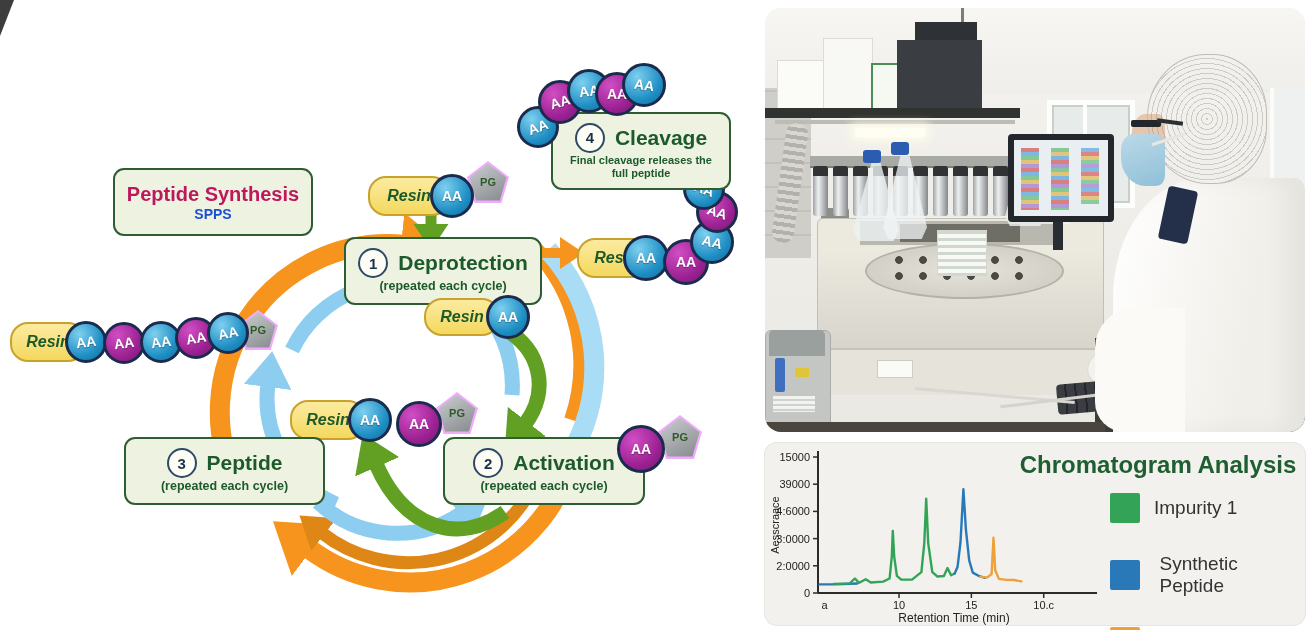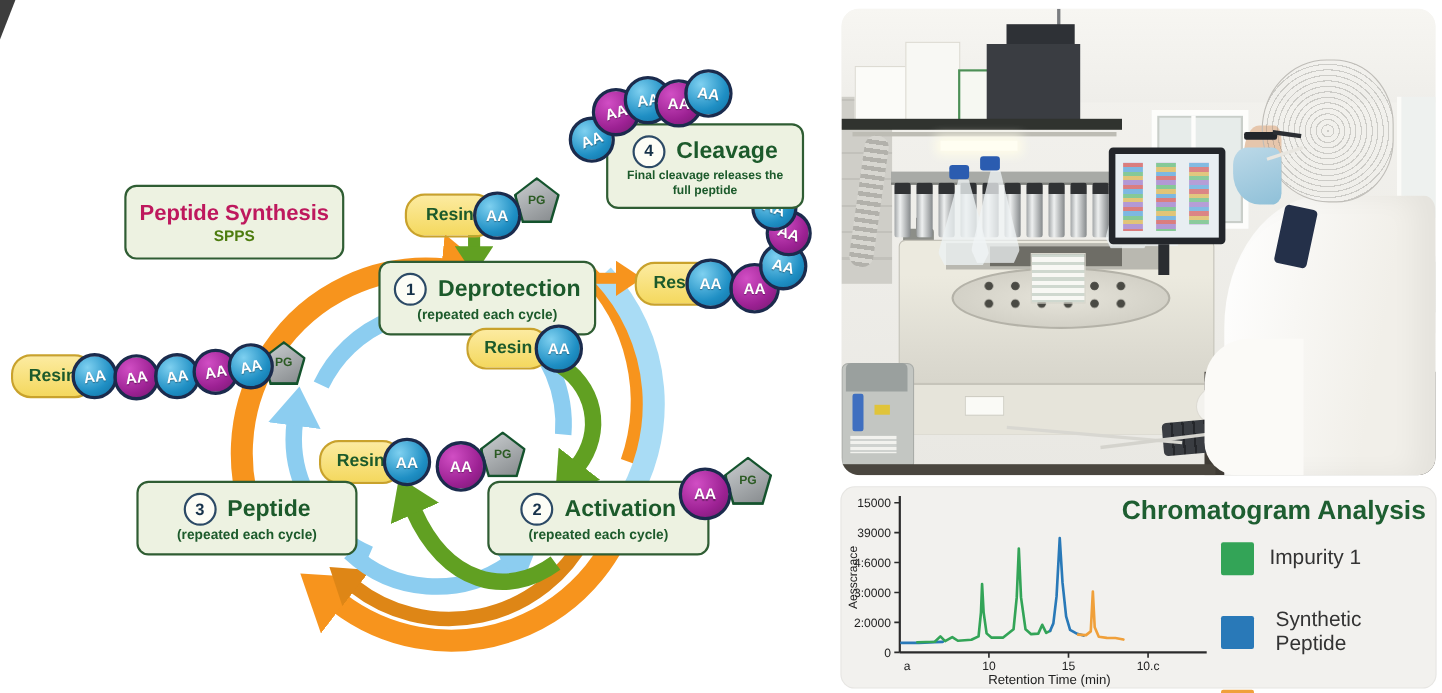--- a/index.html
+++ b/index.html
@@ -8,33 +8,33 @@
 
   
   .gbox{position:absolute;background:#edf2e1;border:2.5px solid #2f5d33;border-radius:11px;
         display:flex;flex-direction:column;align-items:center;justify-content:center;z-index:4;}
   .gbox .row{display:flex;align-items:center;gap:10px;}
   .numcirc{width:26px;height:26px;border-radius:50%;background:#fdfdf6;border:2px solid #2c4a66;
            color:#17324a;font-weight:700;font-size:15px;display:flex;align-items:center;justify-content:center;}
   .btitle{color:#1c5a2b;font-weight:700;font-size:21px;}
   .bsub{color:#1c5a2b;font-weight:700;font-size:12.5px;margin-top:1px;text-align:center;line-height:1.15;}
   .tbig{color:#be185d;font-weight:700;font-size:20px;}
-  .tsub{color:#4d7c0f;font-weight:700;font-size:14px;}
+  .tsub{color:#1d4ed8;font-weight:700;font-size:14px;}
 
   
   .pill{position:absolute;background:linear-gradient(#fceba0,#f4d85e);border:2px solid #c9a22c;
         border-radius:18px;display:flex;align-items:center;justify-content:center;
-        font-weight:700;color:#1c5a2b;font-size:16px;z-index:3;}
+        font-weight:700;color:#1c5a2b;font-size:16px;z-index:3;font-style:italic;}
   .aa{position:absolute;border-radius:50%;display:flex;align-items:center;justify-content:center;
       color:#fff;font-weight:700;font-size:14px;border:3px solid #1b2b4d;box-sizing:border-box;
       text-shadow:0 1px 1px rgba(0,0,0,.35);z-index:3;}
   .aa.blue{background:radial-gradient(circle at 32% 28%,#7ed0f0,#1f8fc4 62%,#0f6ea0);}
   .aa.purple{background:radial-gradient(circle at 32% 28%,#d14ec4,#9c2193 62%,#731b6e);}
   .pent-o{position:absolute;clip-path:polygon(50% 0,100% 38%,82% 100%,18% 100%,0 38%);
-          background:#14532d;display:flex;align-items:center;justify-content:center;z-index:2;}
+          background:#f0abfc;display:flex;align-items:center;justify-content:center;z-index:2;}
   .pent-i{width:calc(100% - 5px);height:calc(100% - 5px);
           clip-path:polygon(50% 0,100% 38%,82% 100%,18% 100%,0 38%);
           background:linear-gradient(150deg,#c9cdcf,#85898c);display:flex;align-items:center;
           justify-content:center;font-weight:700;font-size:11px;color:#2c5b24;}
 
   
   #photo-card{position:absolute;left:765px;top:8px;width:540px;height:424px;border-radius:16px;
               overflow:hidden;background:linear-gradient(#f4f3ef,#e9e8e3);z-index:2;}
   #photo-card div{position:absolute;}
   #chrom-card{position:absolute;left:765px;top:443px;width:540px;height:182px;border-radius:12px;

